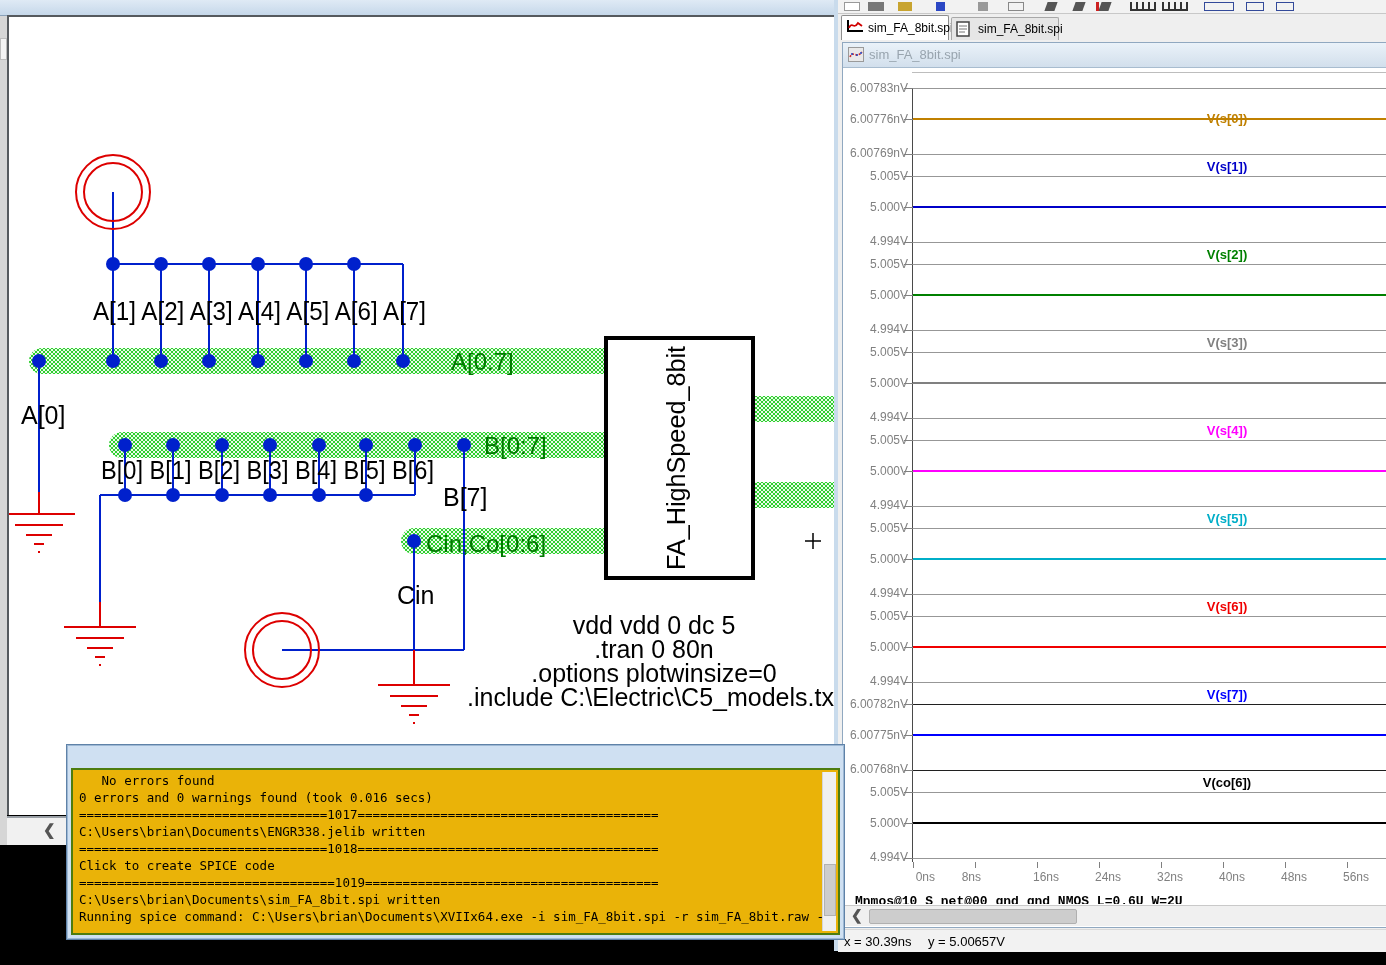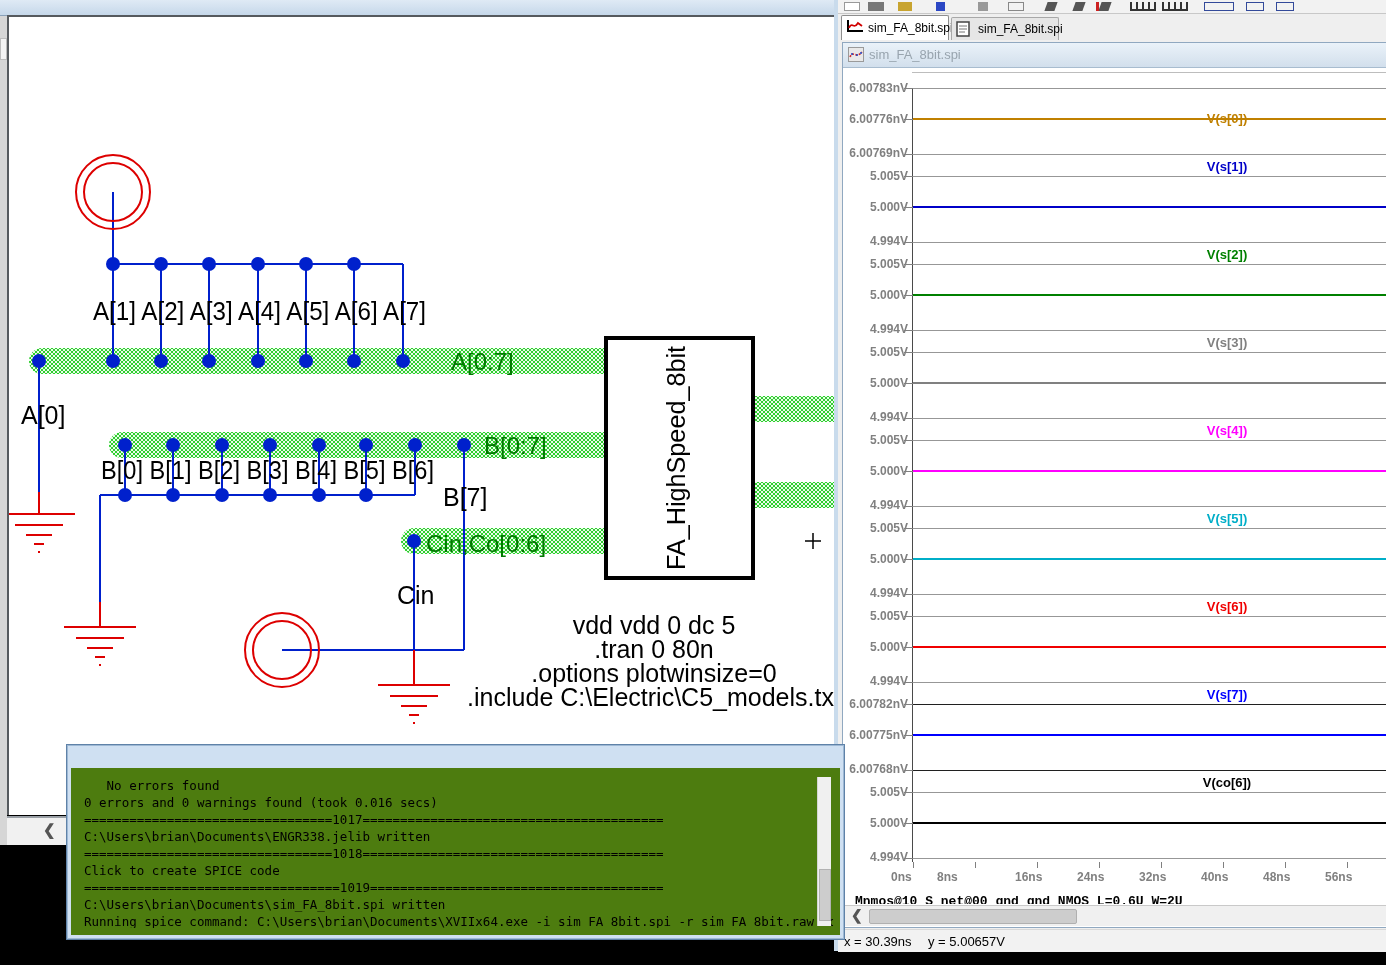--- a/index.html
+++ b/index.html
@@ -18,22 +18,22 @@
   #electric-hscroll{left:7px;top:816px;width:827px;height:29px;background:#f1f1f1;
       border-top:2px solid #9aa0a6;box-sizing:border-box}
   #electric-hscroll .larr{position:absolute;left:36px;top:3px;font-size:15px;font-weight:bold;color:#555}
 
   
   #msg-window{left:66px;top:744px;width:777px;height:194px;background:#cfe0f2;
       border:1px solid #5f82a8;box-shadow:0 0 0 1px #9db8d4 inset;z-index:30}
   #msg-titlebar{position:absolute;left:1px;top:1px;right:1px;height:21px;
       background:linear-gradient(#e8f2fb,#c9dcf0)}
   #msg-title{position:absolute;left:28px;top:3px;font-size:13px;color:#111}
-  #msg-content{position:absolute;left:4px;top:23px;right:4px;bottom:4px;background:#4d7c0f;
-      border:7px solid #4d7c0f;overflow:hidden}
+  #msg-content{position:absolute;left:4px;top:23px;right:4px;bottom:4px;background:#eab308;
+      border:2px solid #4d7c0f;overflow:hidden}
   #msg-lines{position:absolute;left:6px;top:2px;white-space:pre;
       font-family:"DejaVu Sans Mono",monospace;font-size:12.5px;line-height:17px;color:#000}
   #msg-vscroll{position:absolute;right:2px;top:2px;bottom:2px;width:13px;background:#f0f0f0;
       border-left:1px solid #d5d5d5}
   #msg-vscroll .thumb{position:absolute;left:1px;top:92px;width:10px;height:50px;
       background:#cdcdcd;border:1px solid #b2b2b2}
 
   
   #lt-panel{left:834px;top:0;width:552px;height:951px;background:#efefef}
   #lt-edge{position:absolute;left:0;top:0;width:4px;height:951px;background:#c9dbec}
@@ -56,27 +56,27 @@
       background:linear-gradient(#eaf2f9,#d2dfec);border-bottom:1px solid #a8bccf}
   #wave-title{position:absolute;left:26px;top:4px;font-size:13px;color:#98a4ae}
 
   #plot{position:absolute;left:1px;top:25px;width:558px;height:825px;background:#fff}
   .pane{position:absolute;left:0;width:100%;height:88px}
   .ptitle{position:absolute;left:383px;transform:translateX(-50%);top:1px;
       font-size:13px;font-weight:bold;white-space:nowrap}
   .hline{position:absolute;left:68px;right:0;height:1px;background:#979797}
   .trace{position:absolute;left:69px;right:0;height:2px}
   .ytick{position:absolute;left:60px;width:9px;height:1px;background:#808080}
-  .ylab{position:absolute;left:0;width:64px;text-align:right;font-size:12px;font-weight:bold;
+  .ylab{position:absolute;left:0;width:64px;text-align:right;font-size:12px;font-weight:normal;
       color:#808080;white-space:nowrap}
   #vaxis{position:absolute;left:68px;top:20px;width:1px;height:774px;background:#4a4a4a}
   #topframe{position:absolute;left:68px;right:0;top:4px;height:1px;background:#bdbdbd}
   .xtick{position:absolute;top:794px;width:1px;height:6px;background:#808080}
-  .xlab{position:absolute;top:802px;width:44px;text-align:left;font-size:12px;
-      font-weight:bold;color:#808080}
+  .xlab{position:absolute;top:802px;width:44px;text-align:right;font-size:12px;
+      font-weight:normal;color:#808080}
 
   #netlist-row{position:absolute;left:0;top:851px;right:0;height:10px;overflow:hidden}
   #netlist-text{position:absolute;left:12px;top:0;font-family:Liberation Mono, monospace;
       font-size:13px;font-weight:bold;color:#000;white-space:pre}
   #wave-hscroll{position:absolute;left:2px;top:862px;right:0;height:20px;background:#f0f0f0;
       border-top:1px solid #c9c9c9}
   #wave-hscroll .larr{position:absolute;left:6px;top:1px;font-size:14px;font-weight:bold;color:#555}
   #wave-hscroll .thumb{position:absolute;left:24px;top:3px;width:206px;height:13px;
       background:#cdcdcd;border:1px solid #b0b0b0;border-radius:2px}
 

